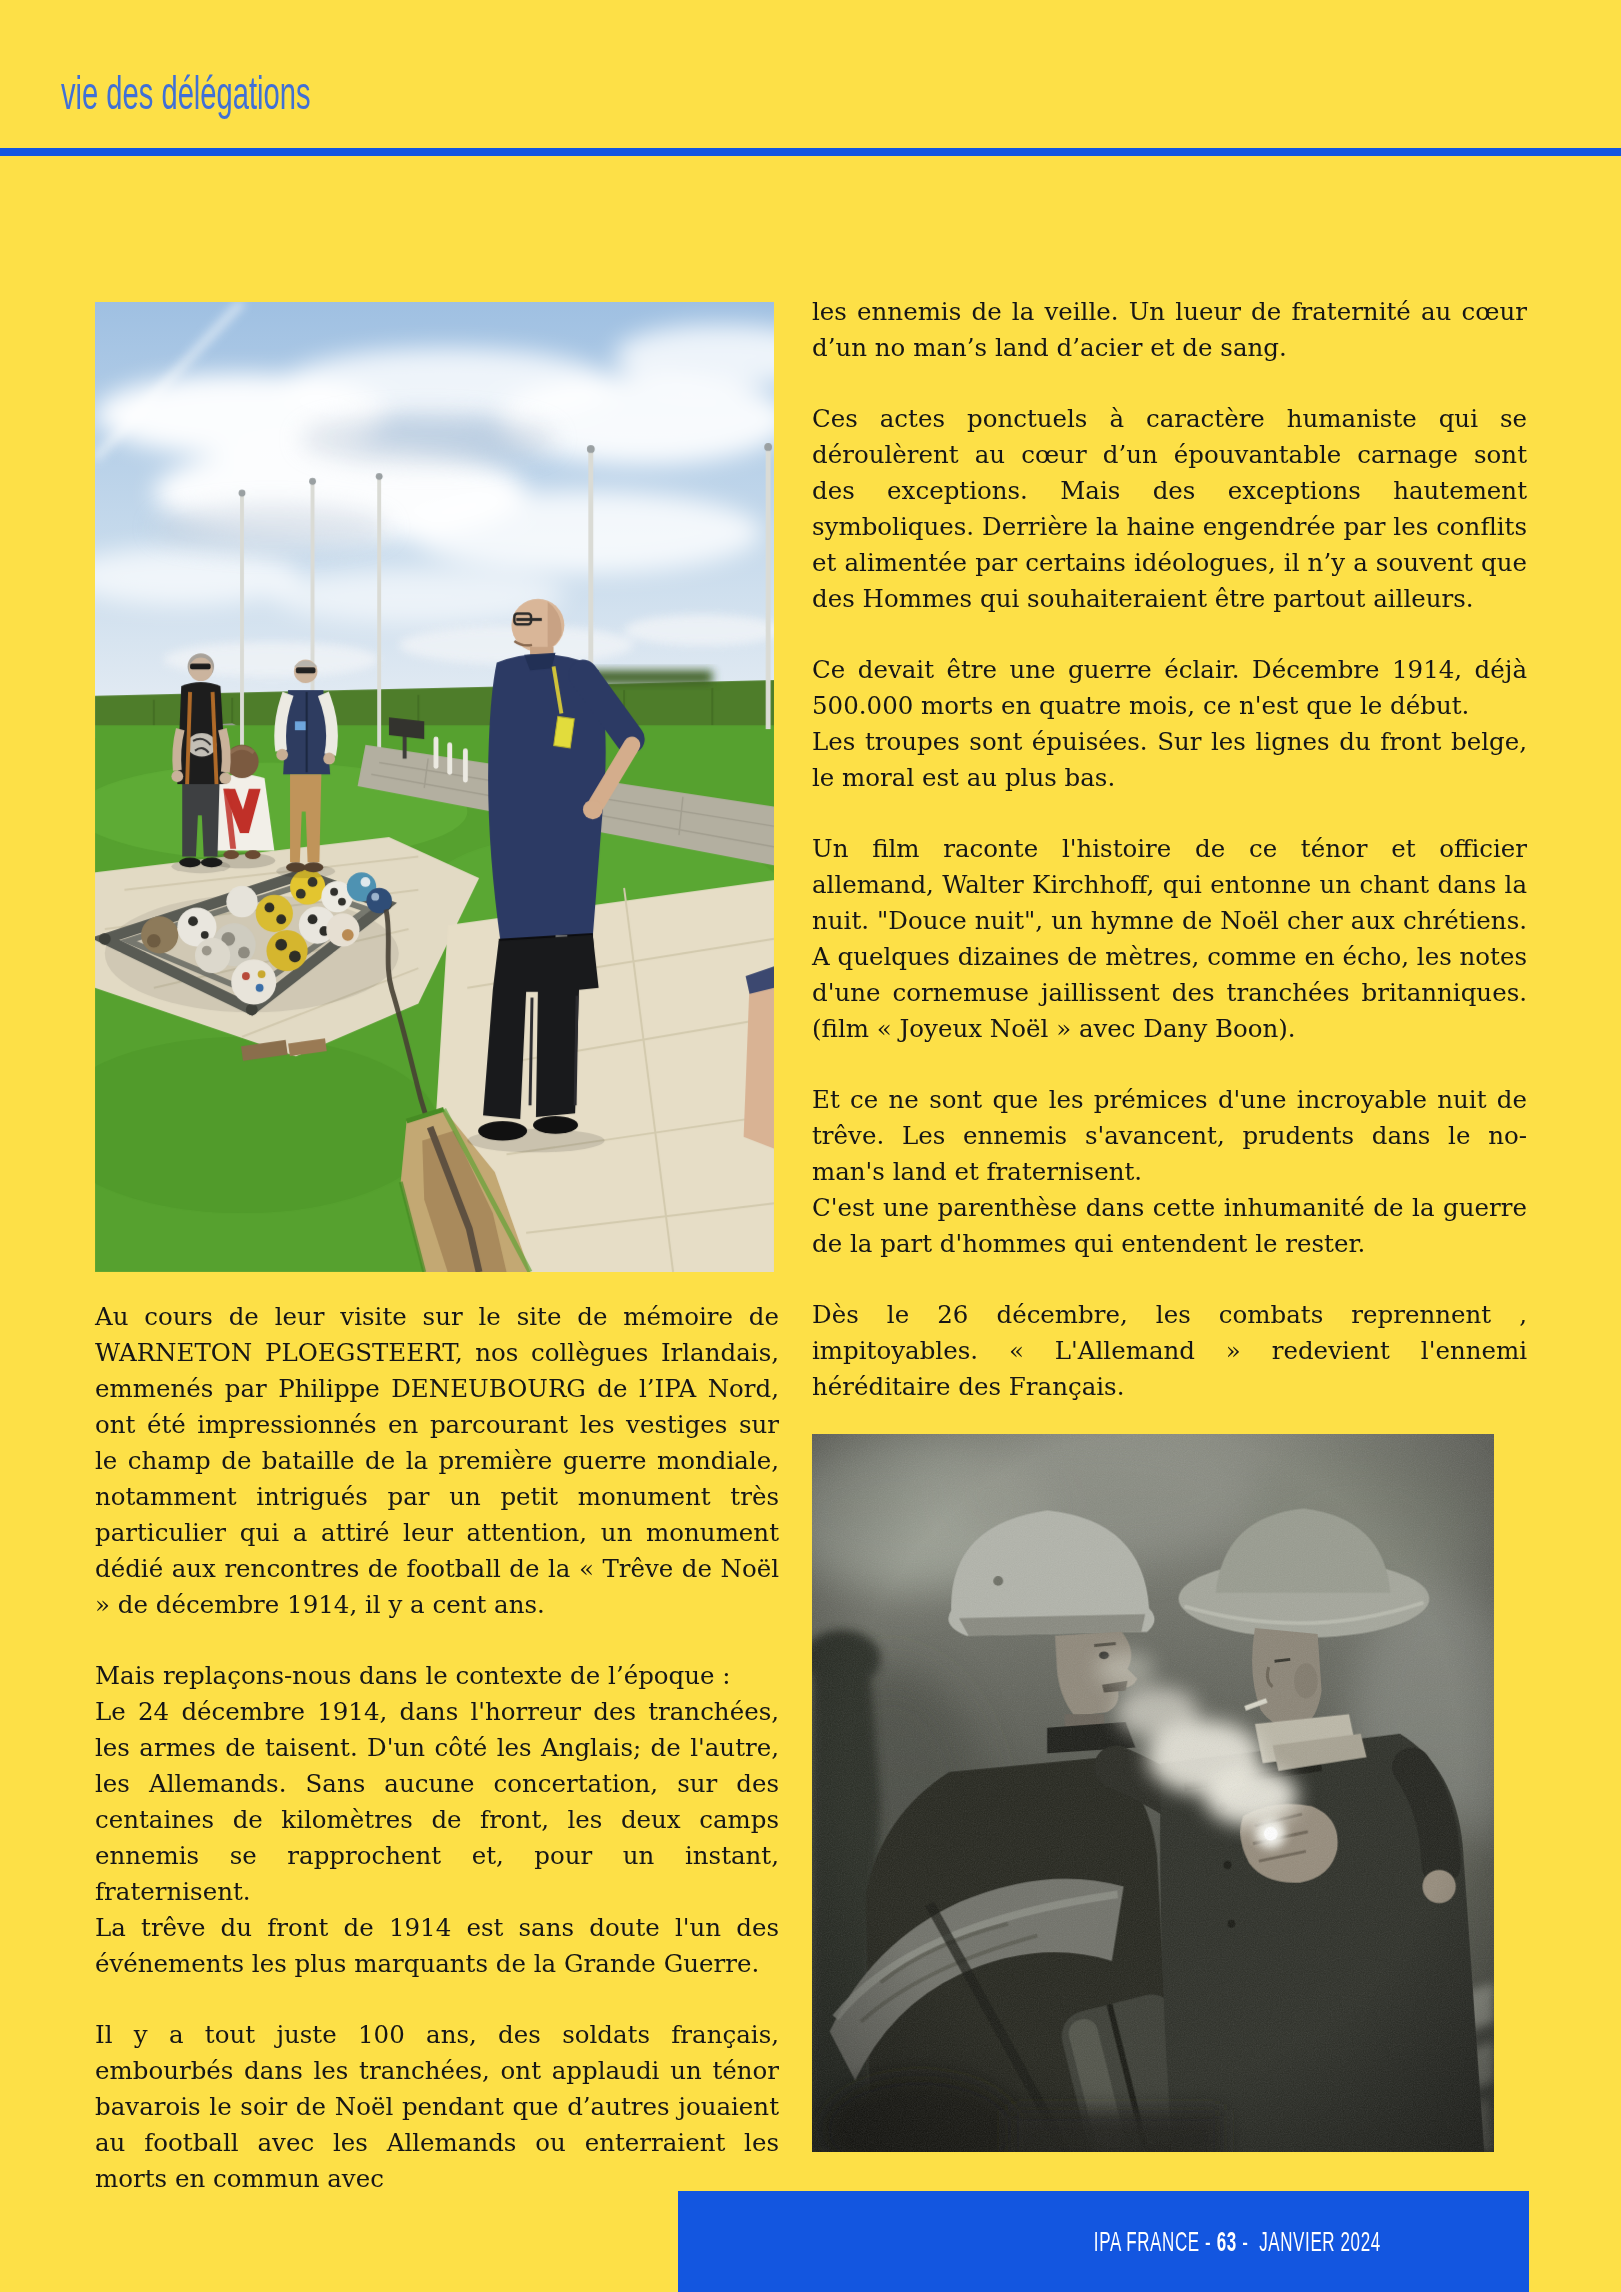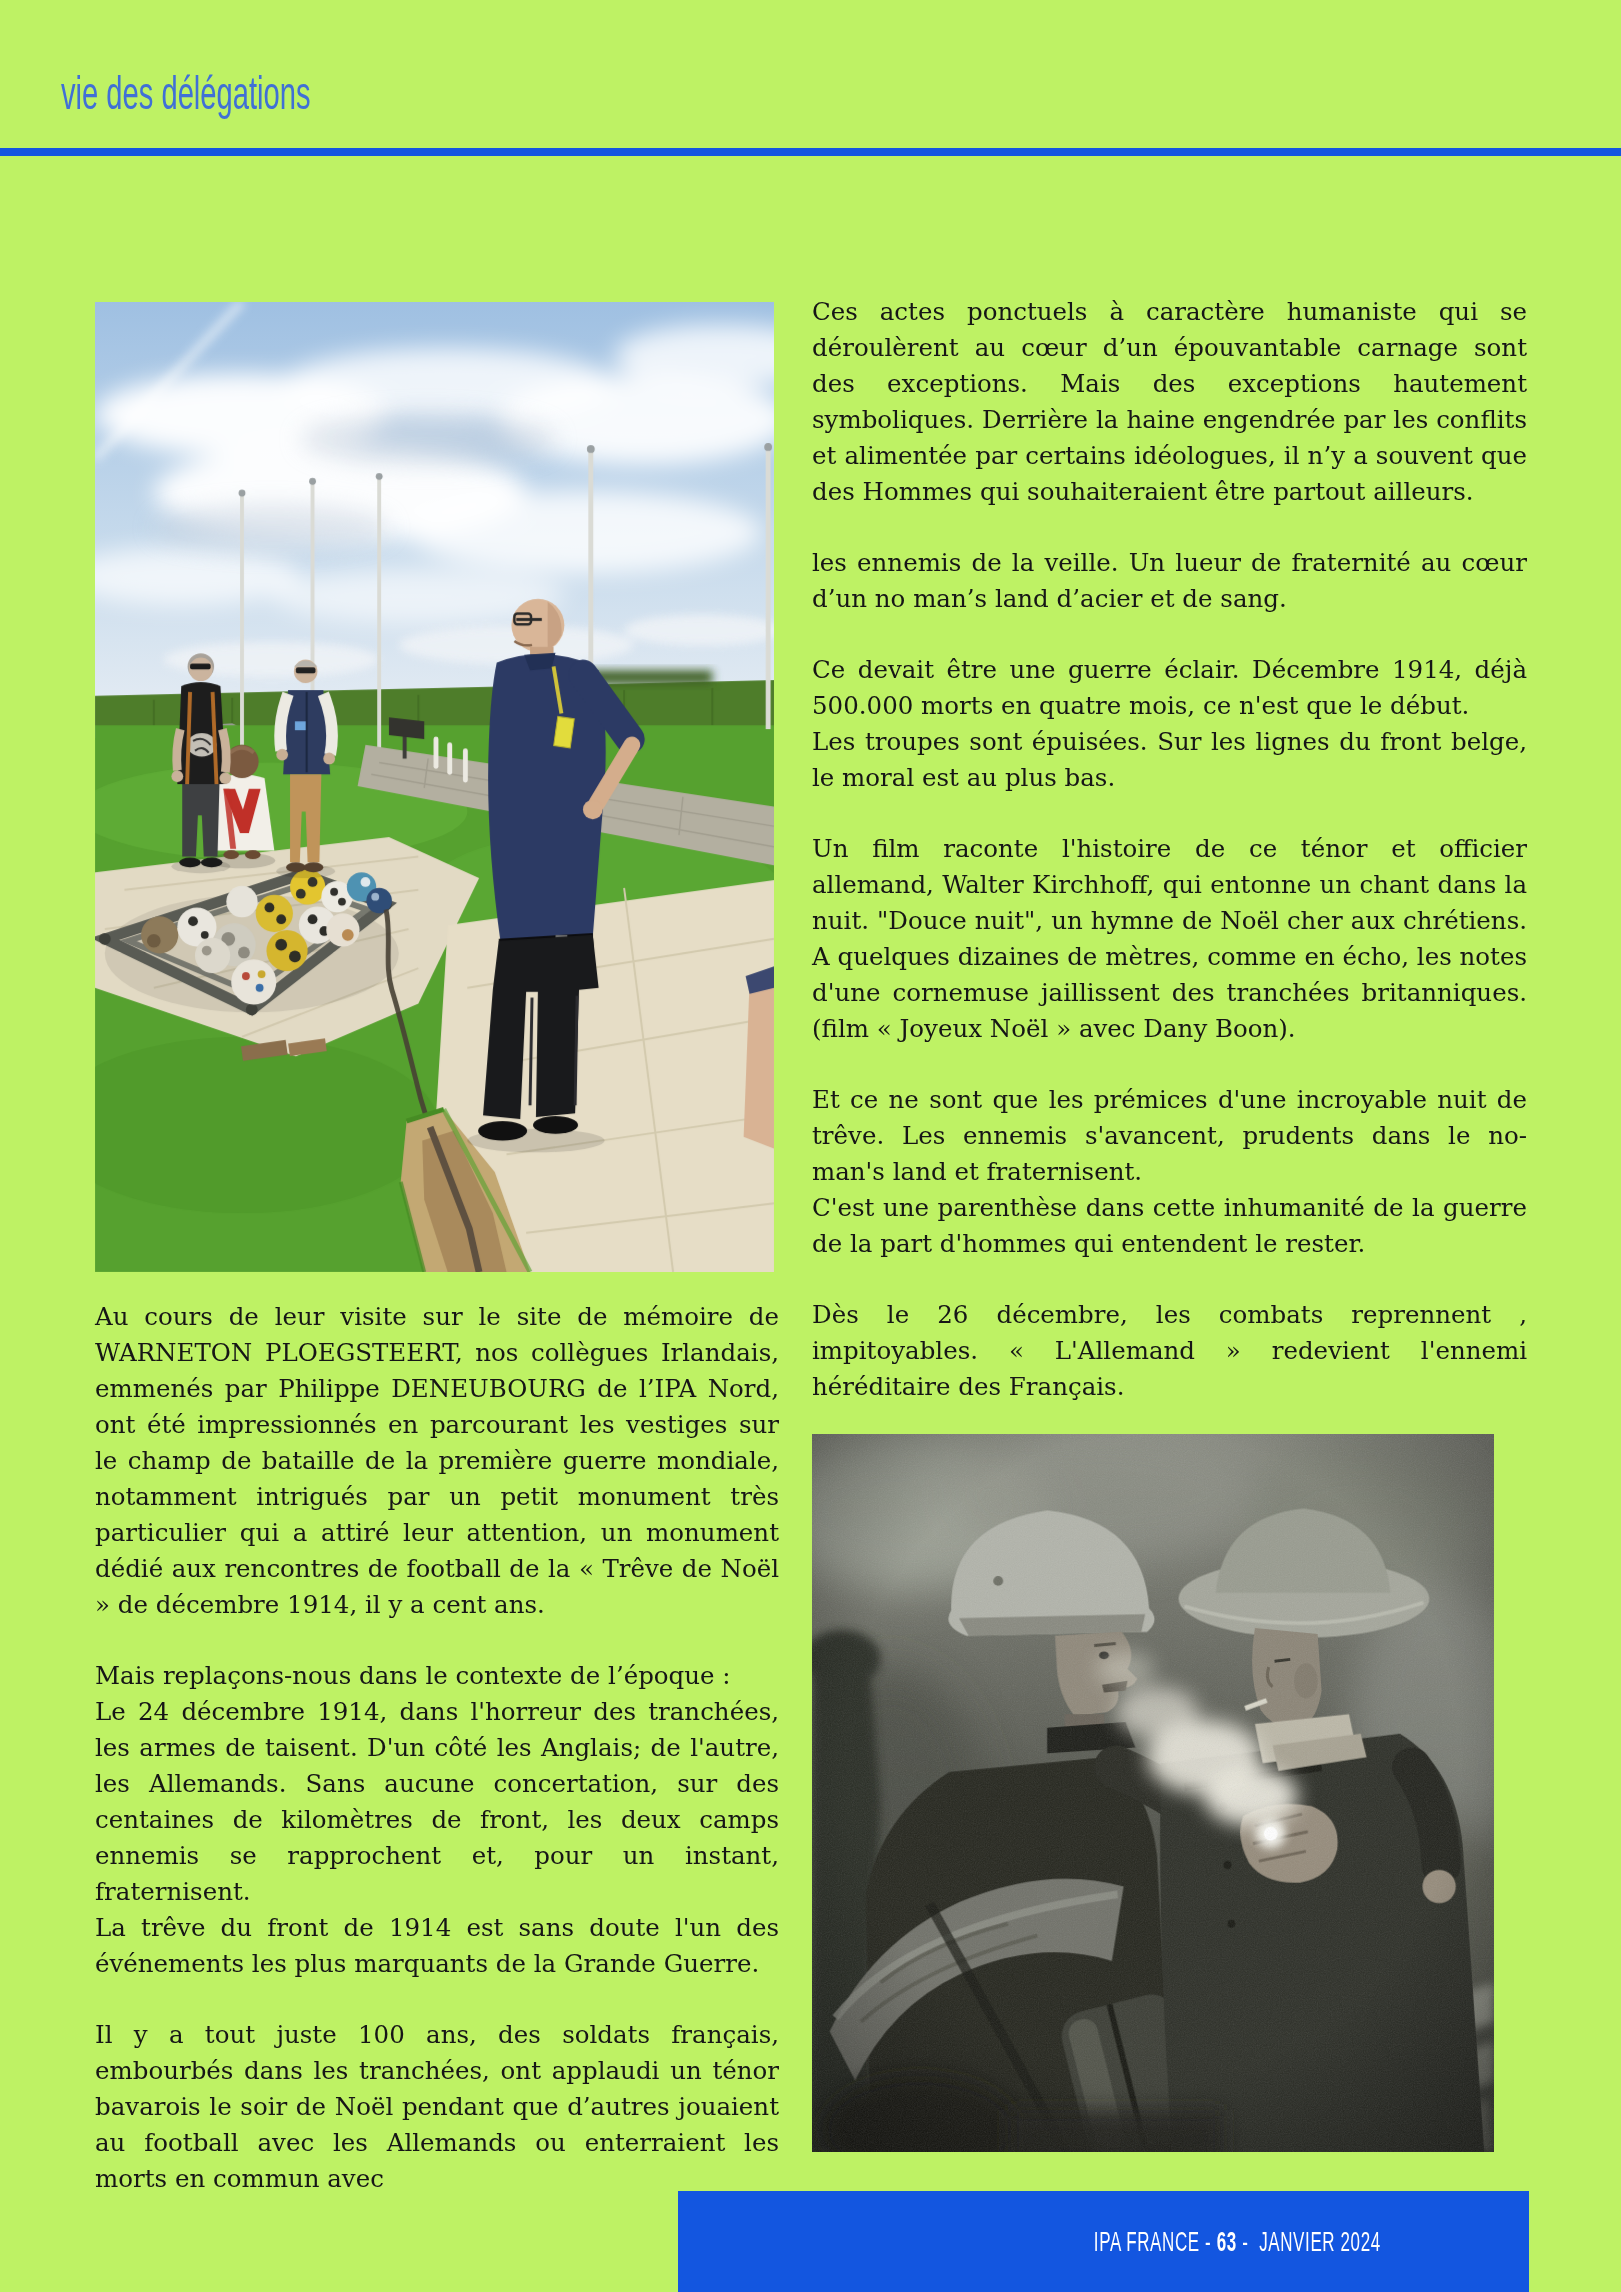--- a/index.html
+++ b/index.html
@@ -1,16 +1,16 @@
 <!DOCTYPE html>
 <html lang="fr"><head>
 <meta charset="utf-8">
 <style>
   html,body{margin:0;padding:0;background:#ffffff;}
-  .page{position:relative;width:1621px;height:2293px;background:#bef264;overflow:hidden;
+  .page{position:relative;width:1621px;height:2293px;background:#fde047;overflow:hidden;
         font-family:"DejaVu Serif",serif;color:#161616;}
   .section-label{position:absolute;left:61px;top:65px;margin:0;
         font-family:"Liberation Sans",sans-serif;font-weight:normal;font-size:47px;
         color:#4070d6;white-space:nowrap;}
   .section-label .condense{display:inline-block;transform:scaleX(0.62);transform-origin:0 50%;}
   .rule{position:absolute;left:0;top:148px;width:1621px;height:7.8px;background:#1356e0;}
   .article-title{position:absolute;left:95px;top:220px;margin:0;
         font-family:"Liberation Sans",sans-serif;font-weight:bold;font-size:55px;
         color:#0e0e0e;white-space:nowrap;}
   .article-title .condense{display:inline-block;transform:scaleX(0.5);transform-origin:0 50%;}
@@ -282,24 +282,24 @@
         </div>
         <div class="para">
           <p>Il y a tout juste 100 ans, des soldats français, embourbés dans les tranchées, ont applaudi un ténor bavarois le soir de Noël pendant que d’autres jouaient au football avec les Allemands ou enterraient les morts en commun avec</p>
         </div>
       </div>
   </div>
 
   <div class="col col-right">
     <div>
         <div class="para">
+          <p>les ennemis de la veille. Un lueur de fraternité au cœur d’un no man’s land d’acier et de sang.</p>
+        </div>
+        <div class="para">
           <p>Ces actes ponctuels à caractère humaniste qui se déroulèrent au cœur d’un épouvantable carnage sont des exceptions. Mais des exceptions hautement symboliques. Derrière la haine engendrée par les conflits et alimentée par certains idéologues, il n’y a souvent que des Hommes qui souhaiteraient être partout ailleurs.</p>
-        </div>
-        <div class="para">
-          <p>les ennemis de la veille. Un lueur de fraternité au cœur d’un no man’s land d’acier et de sang.</p>
         </div>
         <div class="para">
           <p>Ce devait être une guerre éclair. Décembre 1914, déjà 500.000 morts en quatre mois, ce n'est que le début.</p>
           <p>Les troupes sont épuisées. Sur les lignes du front belge, le moral est au plus bas.</p>
         </div>
         <div class="para">
           <p>Un film raconte l'histoire de ce ténor et officier allemand, Walter Kirchhoff, qui entonne un chant dans la nuit. "Douce nuit", un hymne de Noël cher aux chrétiens. A quelques dizaines de mètres, comme en écho, les notes d'une cornemuse jaillissent des tranchées britanniques. (film « Joyeux Noël » avec Dany Boon).</p>
         </div>
         <div class="para">
           <p>Et ce ne sont que les prémices d'une incroyable nuit de trêve. Les ennemis s'avancent, prudents dans le no-man's land et fraternisent.</p>

